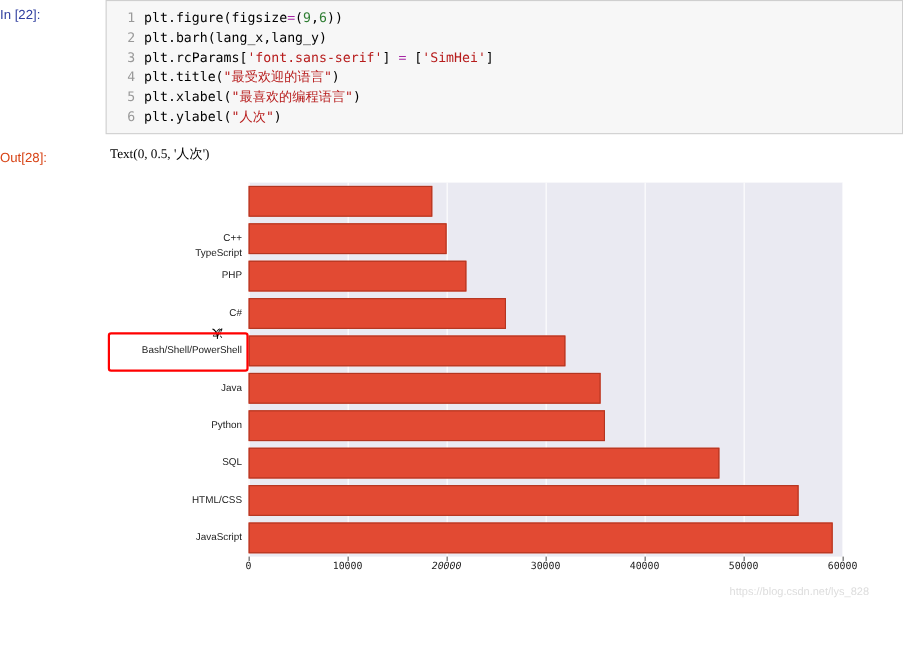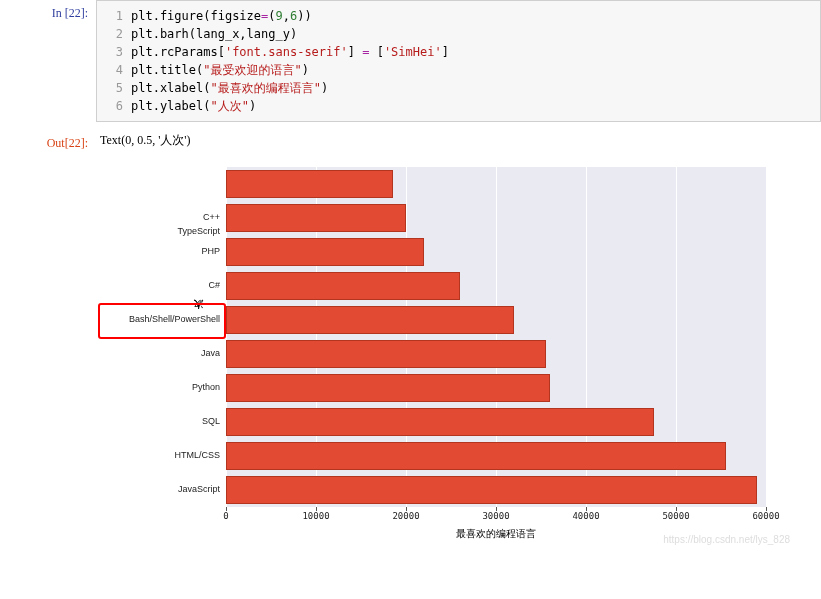--- a/index.html
+++ b/index.html
@@ -1,17 +1,17 @@
 <!DOCTYPE html>
 <html><head>
 <meta charset="utf-8">
 <style>
   body{margin:0;padding:0;background:#fff;font-family:Menlo,Monaco,Consolas,monospace;font-size:12px;color:#000;width:821px}
   .cell{display:flex;align-items:flex-start;padding:0 0 8px 0}
-  .prompt{width:88px;min-width:88px;text-align:right;padding:6px 8px 0 0;font-family:Liberation Serif, serif;font-size:12px}
+  .prompt{width:88px;min-width:88px;padding:6px 8px 0 0;font-family:Liberation Sans, sans-serif;font-size:12px}
   .in-prompt{color:#303F9F}
   .out-prompt{color:#D84315}
   .code-area{flex:1;background:#f7f7f7;border:1px solid #cfcfcf;padding:6px 8px;line-height:1.5}
   .gutter{display:inline-block;width:18px;color:#999;text-align:right;margin-right:8px;user-select:none}
   pre{margin:0;font-family:inherit;font-size:12px}
   .py-op{color:#a626a4}
   .py-num{color:#2e7d32}
   .py-str{color:#b71c1c}
   .out-text{flex:1;padding:2px 0 0 4px;font-family:Liberation Serif, serif}
   .chart-wrap{padding:8px 0 8px 96px}
@@ -39,21 +39,21 @@
     <pre><span class="gutter">1</span>plt.figure(figsize<span class="py-op">=</span>(<span class="py-num">9</span>,<span class="py-num">6</span>))</pre>
     <pre><span class="gutter">2</span>plt.barh(lang_x,lang_y)</pre>
     <pre><span class="gutter">3</span>plt.rcParams[<span class="py-str">'font.sans-serif'</span>] <span class="py-op">=</span> [<span class="py-str">'SimHei'</span>]</pre>
     <pre><span class="gutter">4</span>plt.title(<span class="py-str">"最受欢迎的语言"</span>)</pre>
     <pre><span class="gutter">5</span>plt.xlabel(<span class="py-str">"最喜欢的编程语言"</span>)</pre>
     <pre><span class="gutter">6</span>plt.ylabel(<span class="py-str">"人次"</span>)</pre>
   </div>
 </div>
 
 <div class="cell">
-  <div class="prompt out-prompt">Out[22]:</div>
+  <div class="prompt out-prompt">Out[28]:</div>
   <div class="out-text">Text(0, 0.5, '人次')</div>
 </div>
 
 <div class="chart-wrap">
   <div class="plot" id="plot">
     <div class="plot-bg">
         <div class="grid-v" style="left: 0px;"></div>
         <div class="grid-v" style="left: 90px;"></div>
         <div class="grid-v" style="left: 180px;"></div>
         <div class="grid-v" style="left: 270px;"></div>
@@ -69,27 +69,26 @@
         <div class="bar" style="top: 139px; left: 0px; width: 288px;"></div>
         <div class="bar" style="top: 173px; left: 0px; width: 319.5px;"></div>
         <div class="bar" style="top: 207px; left: 0px; width: 324px;"></div>
         <div class="bar" style="top: 241px; left: 0px; width: 427.5px;"></div>
         <div class="bar" style="top: 275px; left: 0px; width: 499.5px;"></div>
         <div class="bar" style="top: 309px; left: 0px; width: 531px;"></div>
       </div>
     <div class="xticks" id="xticks">
         <div class="xtick" style="left: 0px;">0</div>
         <div class="xtick" style="left: 90px;">10000</div>
-        <div class="xtick" style="left: 180px;">20000</div>
+        <div class="xtick" style="left: 180px; font-style: italic;">20000</div>
         <div class="xtick" style="left: 270px;">30000</div>
         <div class="xtick" style="left: 360px;">40000</div>
         <div class="xtick" style="left: 450px;">50000</div>
         <div class="xtick" style="left: 540px;">60000</div>
       </div>
-    <div class="xlabel">最喜欢的编程语言</div>
     <div class="yaxis-title">人次</div>
     <div class="watermark">https://blog.csdn.net/lys_828</div>
   <div class="tick-mark" style="left: 130px;"></div>
       <div class="tick-mark" style="left: 220px;"></div>
       <div class="tick-mark" style="left: 310px;"></div>
       <div class="tick-mark" style="left: 400px;"></div>
       <div class="tick-mark" style="left: 490px;"></div>
       <div class="tick-mark" style="left: 580px;"></div>
       <div class="tick-mark" style="left: 670px;"></div>
       <div class="ylabel-abs" style="top: 11px; margin-top: 48px;">TypeScript</div>

